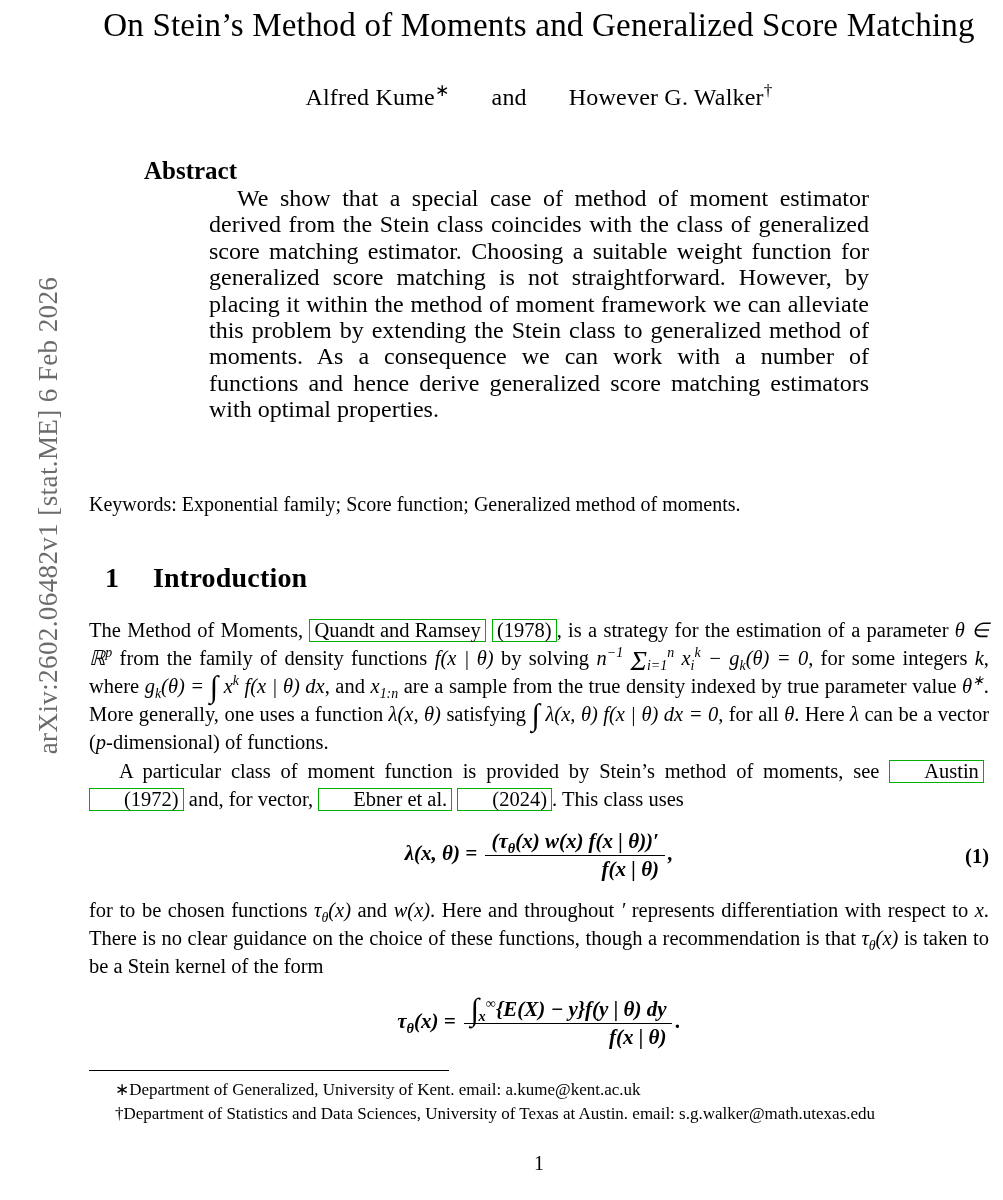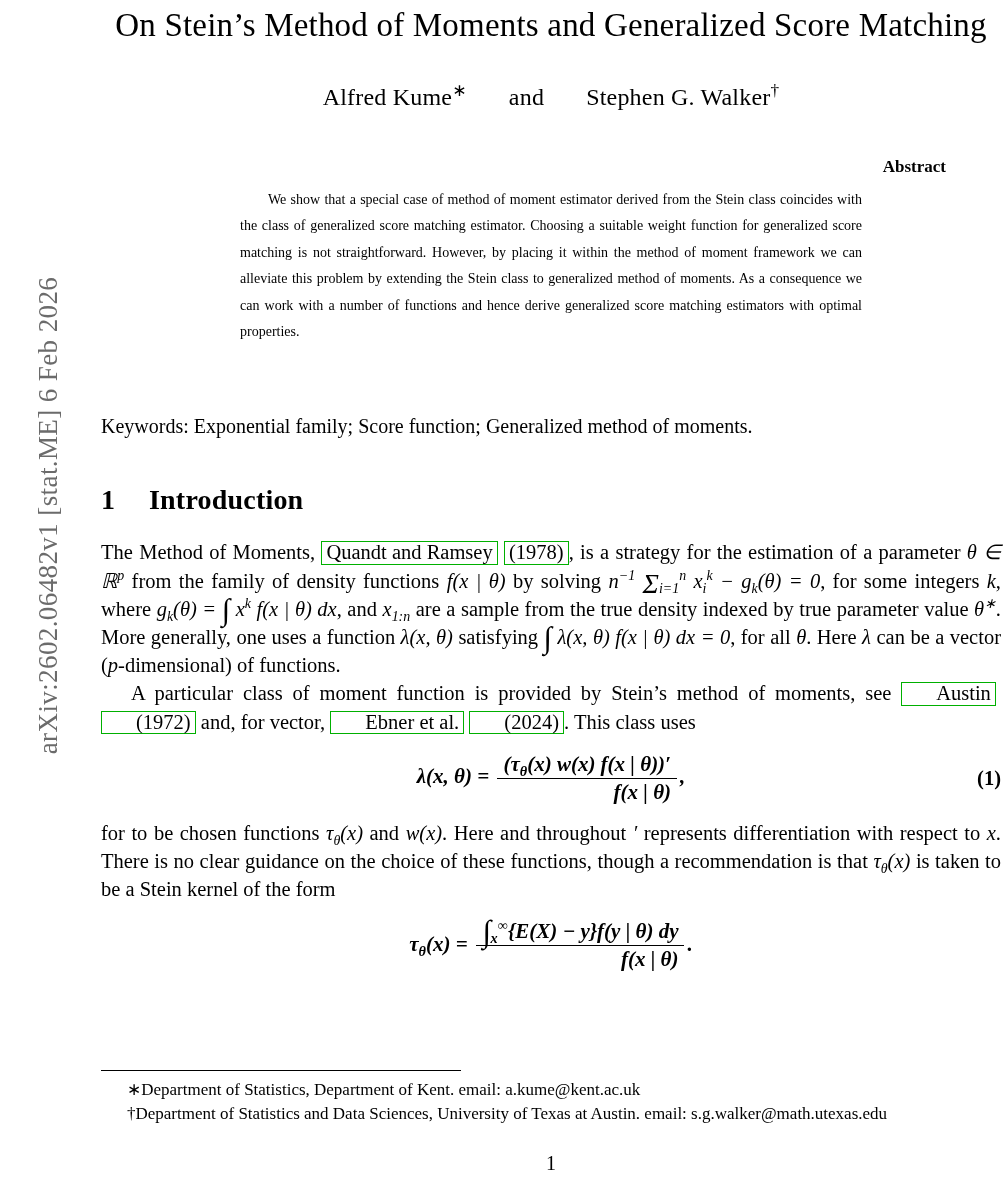--- a/index.html
+++ b/index.html
@@ -28,21 +28,21 @@
     font-family: "Liberation Serif", serif;
     font-size: 27px;
     letter-spacing: 0.4px;
     color: #6b6b6b;
     white-space: nowrap;
   }
 
   
   .page {
     position: absolute;
-    left: 101px;
+    left: 89px;
     top: 0;
     width: 900px;
     height: 940px;
   }
 
   .title {
     font-size: 33px;
     line-height: 46px;
     text-align: center;
     margin: 0;
@@ -58,42 +58,41 @@
     letter-spacing: 0.2px;
   }
   .authors .sp { display: inline-block; width: 42px; }
   sup { font-size: 0.72em; vertical-align: super; line-height: 0; }
 
   .abstract-block {
     margin: 46px auto 0 auto;
     width: 790px;
   }
   .abstract-head {
-    text-align: right;
+    text-align: left;
     font-weight: bold;
-    font-size: 17px;
-    margin-bottom: 10px;
+    font-size: 25px;
   }
   .abstract-body {
-    font-size: 14px;
+    font-size: 24px;
     line-height: 26.4px;
     text-align: justify;
     text-justify: inter-word;
-    margin: 0 84px;
+    margin: 0 65px;
     text-indent: 28px;
   }
 
   .keywords {
     margin-top: 68px;
     font-size: 20px;
     line-height: 27px;
   }
 
   h2.section {
-    margin: 44px 0 22px 0;
+    margin: 44px 0 22px 16px;
     font-size: 28px;
     font-weight: bold;
     letter-spacing: 0.2px;
   }
   h2.section .num { display: inline-block; width: 48px; }
 
   p.body {
     font-size: 20.5px;
     line-height: 28.2px;
     text-align: justify;
@@ -177,21 +176,21 @@
 </head>
 <body>
 
 <div class="arxiv-stamp">arXiv:2602.06482v1  [stat.ME]  6 Feb 2026</div>
 
 <div class="page">
 
   <h1 class="title">On Stein’s Method of Moments and Generalized Score Matching</h1>
 
   <div class="authors">
-    <span>Alfred Kume</span><sup>∗</sup><span class="sp"></span><span>and</span><span class="sp"></span><span>Stephen G. Walker</span><sup>†</sup>
+    <span>Alfred Kume</span><sup>∗</sup><span class="sp"></span><span>and</span><span class="sp"></span><span>However G. Walker</span><sup>†</sup>
   </div>
 
   <div class="abstract-block">
     <div class="abstract-head">Abstract</div>
     <div class="abstract-body">We show that a special case of method of moment estimator derived from the Stein class coincides with the class of generalized score matching estimator. Choosing a suitable weight function for generalized score matching is not straightforward. However, by placing it within the method of moment framework we can alleviate this problem by extending the Stein class to generalized method of moments. As a consequence we can work with a number of functions and hence derive generalized score matching estimators with optimal properties.</div>
   </div>
 
   <div class="keywords">Keywords: Exponential family; Score function; Generalized method of moments.</div>
 
   <h2 class="section">
@@ -224,18 +223,18 @@
     <span class="math">τ<span class="sub">θ</span>(x) =
       <span class="frac">
         <span class="num"><span class="bigint">∫</span><span class="sub">x</span><span class="sup">∞</span>{E(X) − y}f(y | θ) dy</span>
         <span class="den">f(x | θ)</span>
       </span>.
     </span>
   </div>
 
   <div class="footnote-rule"></div>
   <div class="footnotes">
-    <p class="fn-indent">∗Department of Statistics, Department of Kent. email: a.kume@kent.ac.uk</p>
+    <p class="fn-indent">∗Department of Generalized, University of Kent. email: a.kume@kent.ac.uk</p>
     <p class="fn-indent">†Department of Statistics and Data Sciences, University of Texas at Austin. email: s.g.walker@math.utexas.edu</p>
   </div>
 
   <div class="page-number">1</div>
 </div>
 
 </body></html>

